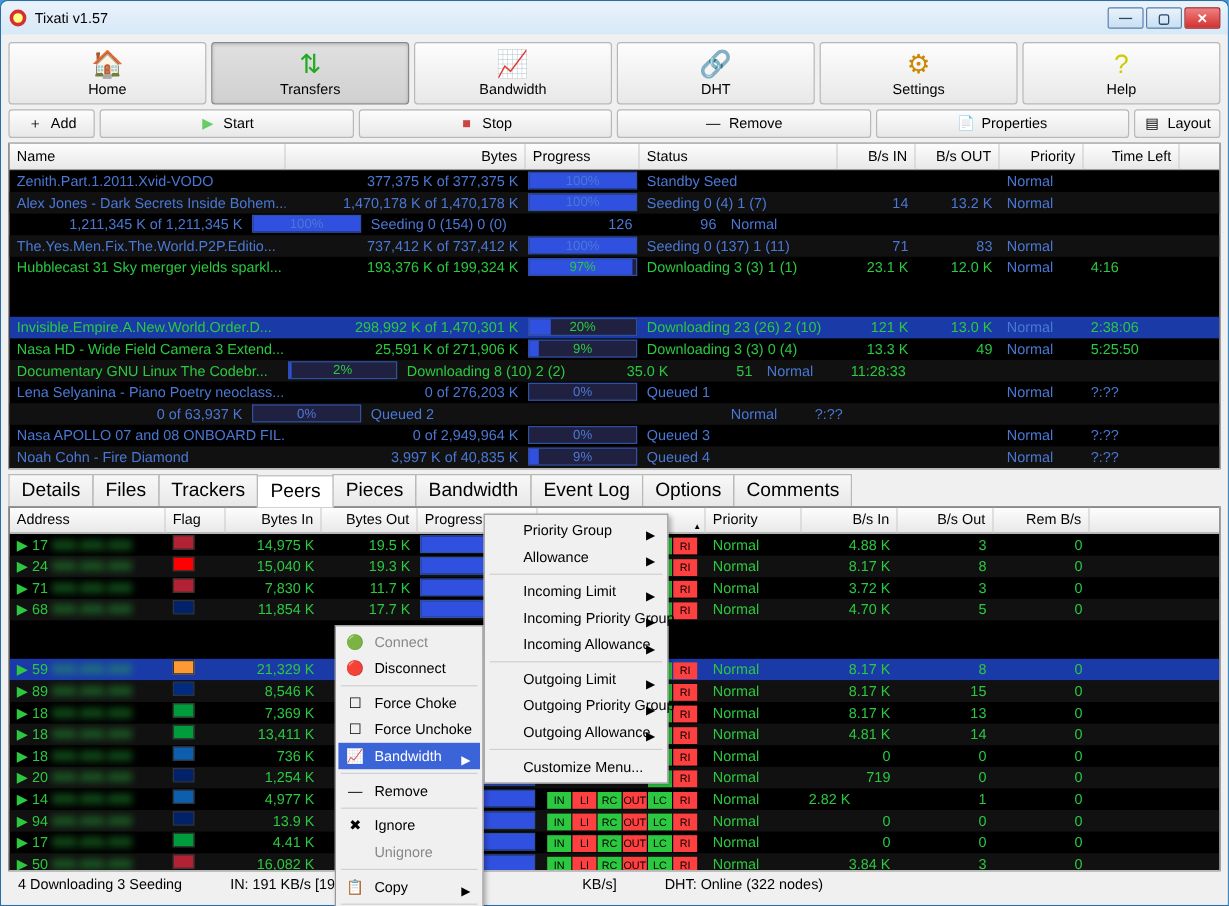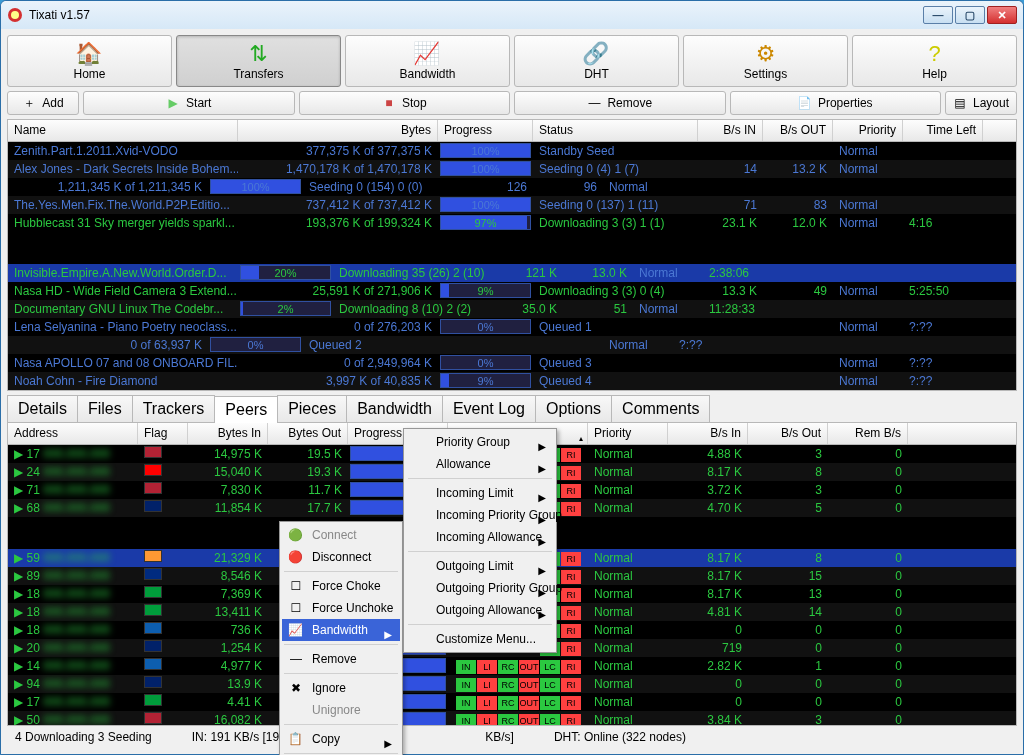--- a/index.html
+++ b/index.html
@@ -207,27 +207,28 @@
               </div>
             </div>
             <div class="cell c-green" style="width:165px">Downloading 3 (3) 1 (1)</div>
             <div class="cell c-green" style="width:65px;text-align:right">23.1 K</div>
             <div class="cell c-green" style="width:70px;text-align:right">12.0 K</div>
             <div class="cell c-blue" style="width:70px">Normal</div>
             <div class="cell c-green" style="width:80px">4:16</div>
           </div>
           <div class="row sel">
             <div class="cell c-green" style="width:230px">Invisible.Empire.A.New.World.Order.D...</div>
+            <div class="cell c-green" style="width:200px;text-align:right">298,992 K of 1,470,301 K</div>
             <div class="cell progress-cell" style="width:95px">
               <div class="pbar">
                 <div class="pfill" style="width:20%"></div>
                 <div class="ptext c-green">20%</div>
               </div>
             </div>
-            <div class="cell c-green" style="width:165px">Downloading 35 (26) 2 (10)</div>
+            <div class="cell c-green" style="width:165px">Downloading 23 (26) 2 (10)</div>
             <div class="cell c-green" style="width:65px;text-align:right">121 K</div>
             <div class="cell c-green" style="width:70px;text-align:right">13.0 K</div>
             <div class="cell c-blue" style="width:70px">Normal</div>
             <div class="cell c-green" style="width:80px">2:38:06</div>
           </div>
           <div class="row">
             <div class="cell c-green" style="width:230px">Nasa HD - Wide Field Camera 3 Extend...</div>
             <div class="cell c-green" style="width:200px;text-align:right">25,591 K of 271,906 K</div>
             <div class="cell progress-cell" style="width:95px">
               <div class="pbar">
@@ -508,21 +509,21 @@
             <div class="cell" style="width:50px"><span class="flag" style="background:#0d5eaf"></span></div>
             <div class="cell c-green" style="width:80px;text-align:right">4,977 K</div>
             <div class="cell c-green" style="width:80px;text-align:right"></div>
             <div class="cell progress-cell" style="width:100px">
               <div class="pbar">
                 <div class="pfill" style="width:100%"></div>
               </div>
             </div>
             <div class="cell" style="width:140px;text-align:right"><span class="badge b-in">IN</span><span class="badge b-li">LI</span><span class="badge b-rc">RC</span><span class="badge b-out">OUT</span><span class="badge b-lc">LC</span><span class="badge b-ri">RI</span></div>
             <div class="cell c-green" style="width:80px">Normal</div>
-            <div class="cell c-green" style="width:80px;text-align:right">2.82 K</div>
+            <div class="cell c-green" style="width:80px;">2.82 K</div>
             <div class="cell c-green" style="width:80px;text-align:right">1</div>
             <div class="cell c-green" style="width:80px;text-align:right">0</div>
           </div>
           <div class="row">
             <div class="cell c-green" style="width:130px">▶ 94 <span style="filter:blur(3px);color:#2bc840">000.000.000</span></div>
             <div class="cell" style="width:50px"><span class="flag" style="background:#012169"></span></div>
             <div class="cell c-green" style="width:80px;text-align:right">13.9 K</div>
             <div class="cell c-green" style="width:80px;text-align:right"></div>
             <div class="cell progress-cell" style="width:100px">
               <div class="pbar">

